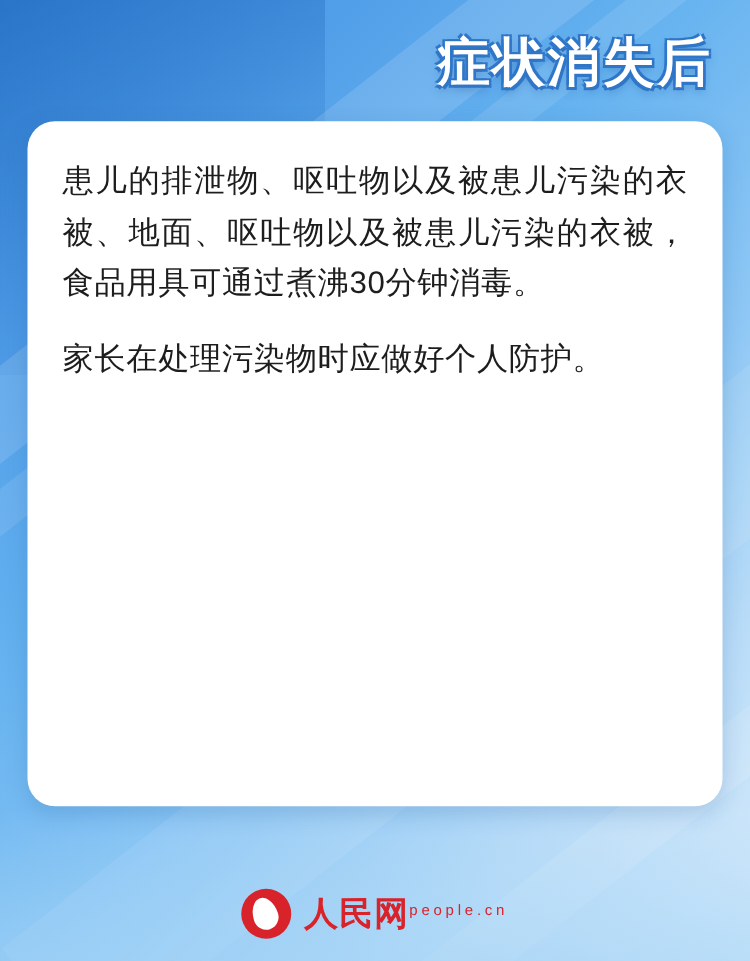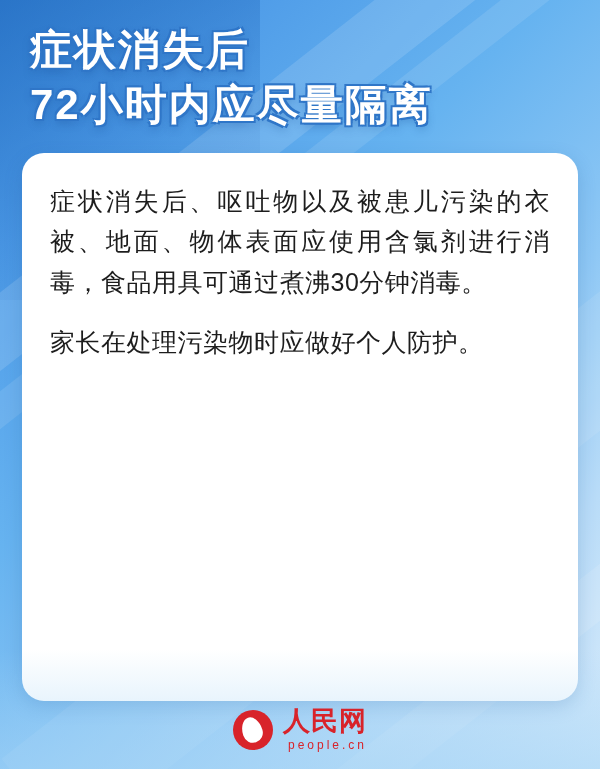--- a/index.html
+++ b/index.html
@@ -45,21 +45,21 @@
     position: absolute;
     left: 0; bottom: 0;
     width: 100%; height: 120px;
     background: linear-gradient(to top, rgba(160,210,245,0.55), rgba(255,255,255,0));
     pointer-events: none;
   }
 
   .headline {
     position: relative;
     padding: 22px 30px 6px 30px;
-    text-align: left;
+    text-align: right;
     color: #ffffff;
     font-weight: bold;
     font-size: 42px;
     line-height: 1.32;
     letter-spacing: 2px;
     text-shadow:
        2px 2px 0 #2f76c8,
       -2px 2px 0 #2f76c8,
        2px -2px 0 #2f76c8,
       -2px -2px 0 #2f76c8,
@@ -114,21 +114,21 @@
   }
   .logo-mark::after {
     content: "";
     position: absolute;
     left: 9px; top: 7px;
     width: 20px; height: 26px;
     border-radius: 50% 50% 50% 50% / 60% 60% 40% 40%;
     background: #ffffff;
     transform: rotate(-18deg);
   }
-  .logo-text { display: flex; flex-direction: column; line-height: 1; }
+  .logo-text { display: flex; flex-direction: row; line-height: 1; }
   .logo-cn {
     font-size: 27px;
     font-weight: bold;
     color: #d8232a;
     letter-spacing: 1px;
   }
   .logo-en {
     font-size: 12px;
     color: #d8232a;
     letter-spacing: 3px;
@@ -141,25 +141,24 @@
 
 <div class="poster">
   <div class="corner-dark"></div>
   <div class="band b1"></div>
   <div class="band b2"></div>
   <div class="band b3"></div>
   <div class="band b4"></div>
 
   <div class="headline">
     <span class="line">症状消失后</span>
-    <span class="line">72小时内应尽量隔离</span>
   </div>
 
   <div class="card">
-    <p class="para">症状消失后、呕吐物以及被患儿污染的衣被、地面、物体表面应使用含氯剂进行消毒，食品用具可通过煮沸30分钟消毒。</p>
+    <p class="para">患儿的排泄物、呕吐物以及被患儿污染的衣被、地面、呕吐物以及被患儿污染的衣被，食品用具可通过煮沸30分钟消毒。</p>
     <p class="para">家长在处理污染物时应做好个人防护。</p>
   </div>
 
   <div class="corner-bottom"></div>
 
   <div class="footer">
     <div class="logo-mark"></div>
     <div class="logo-text">
       <span class="logo-cn">人民网</span>
       <span class="logo-en">people.cn</span>

